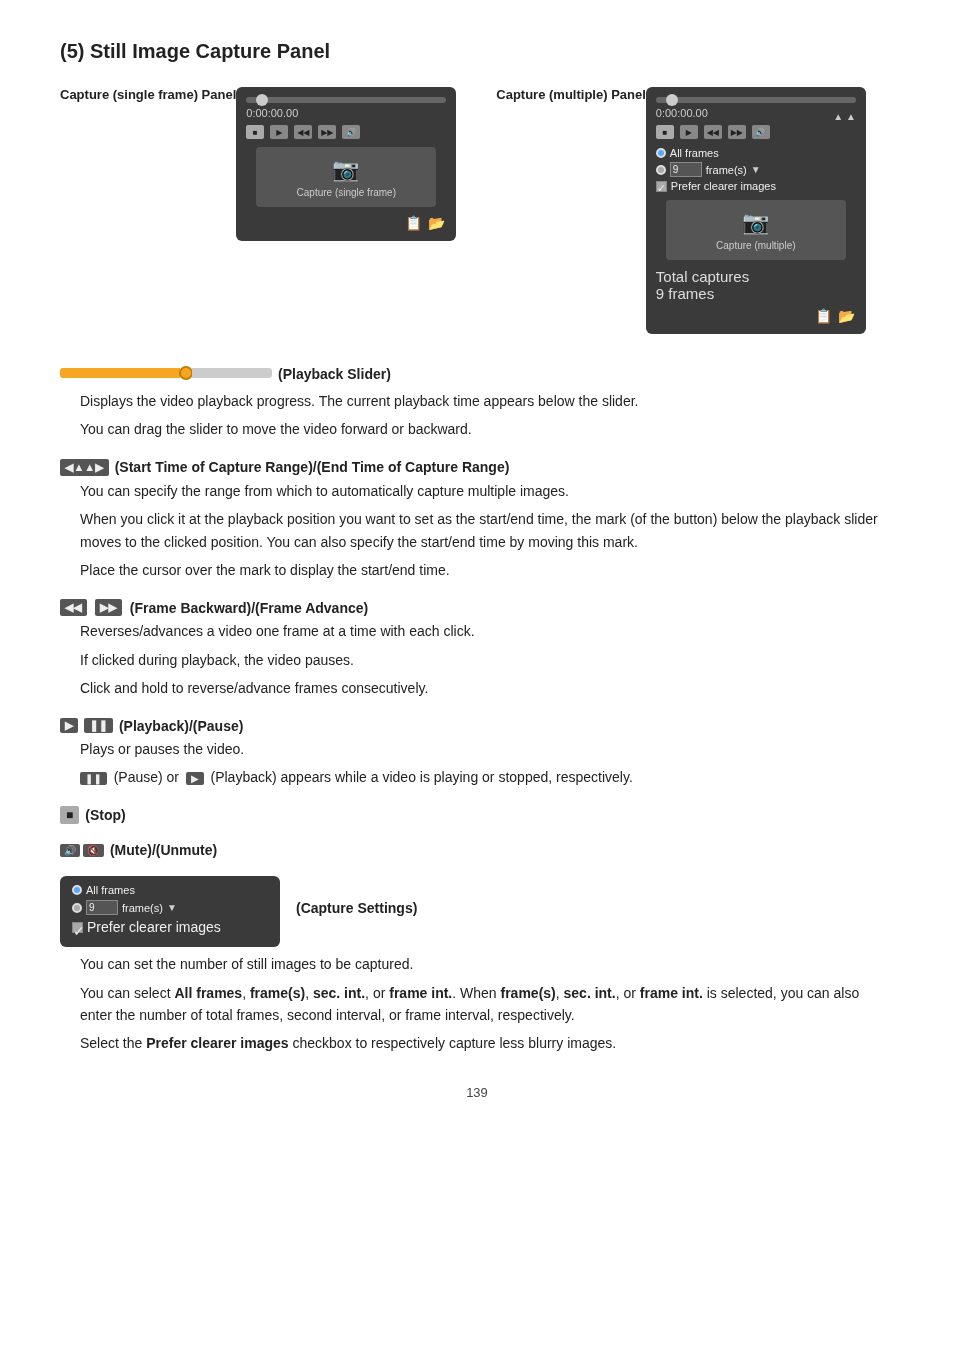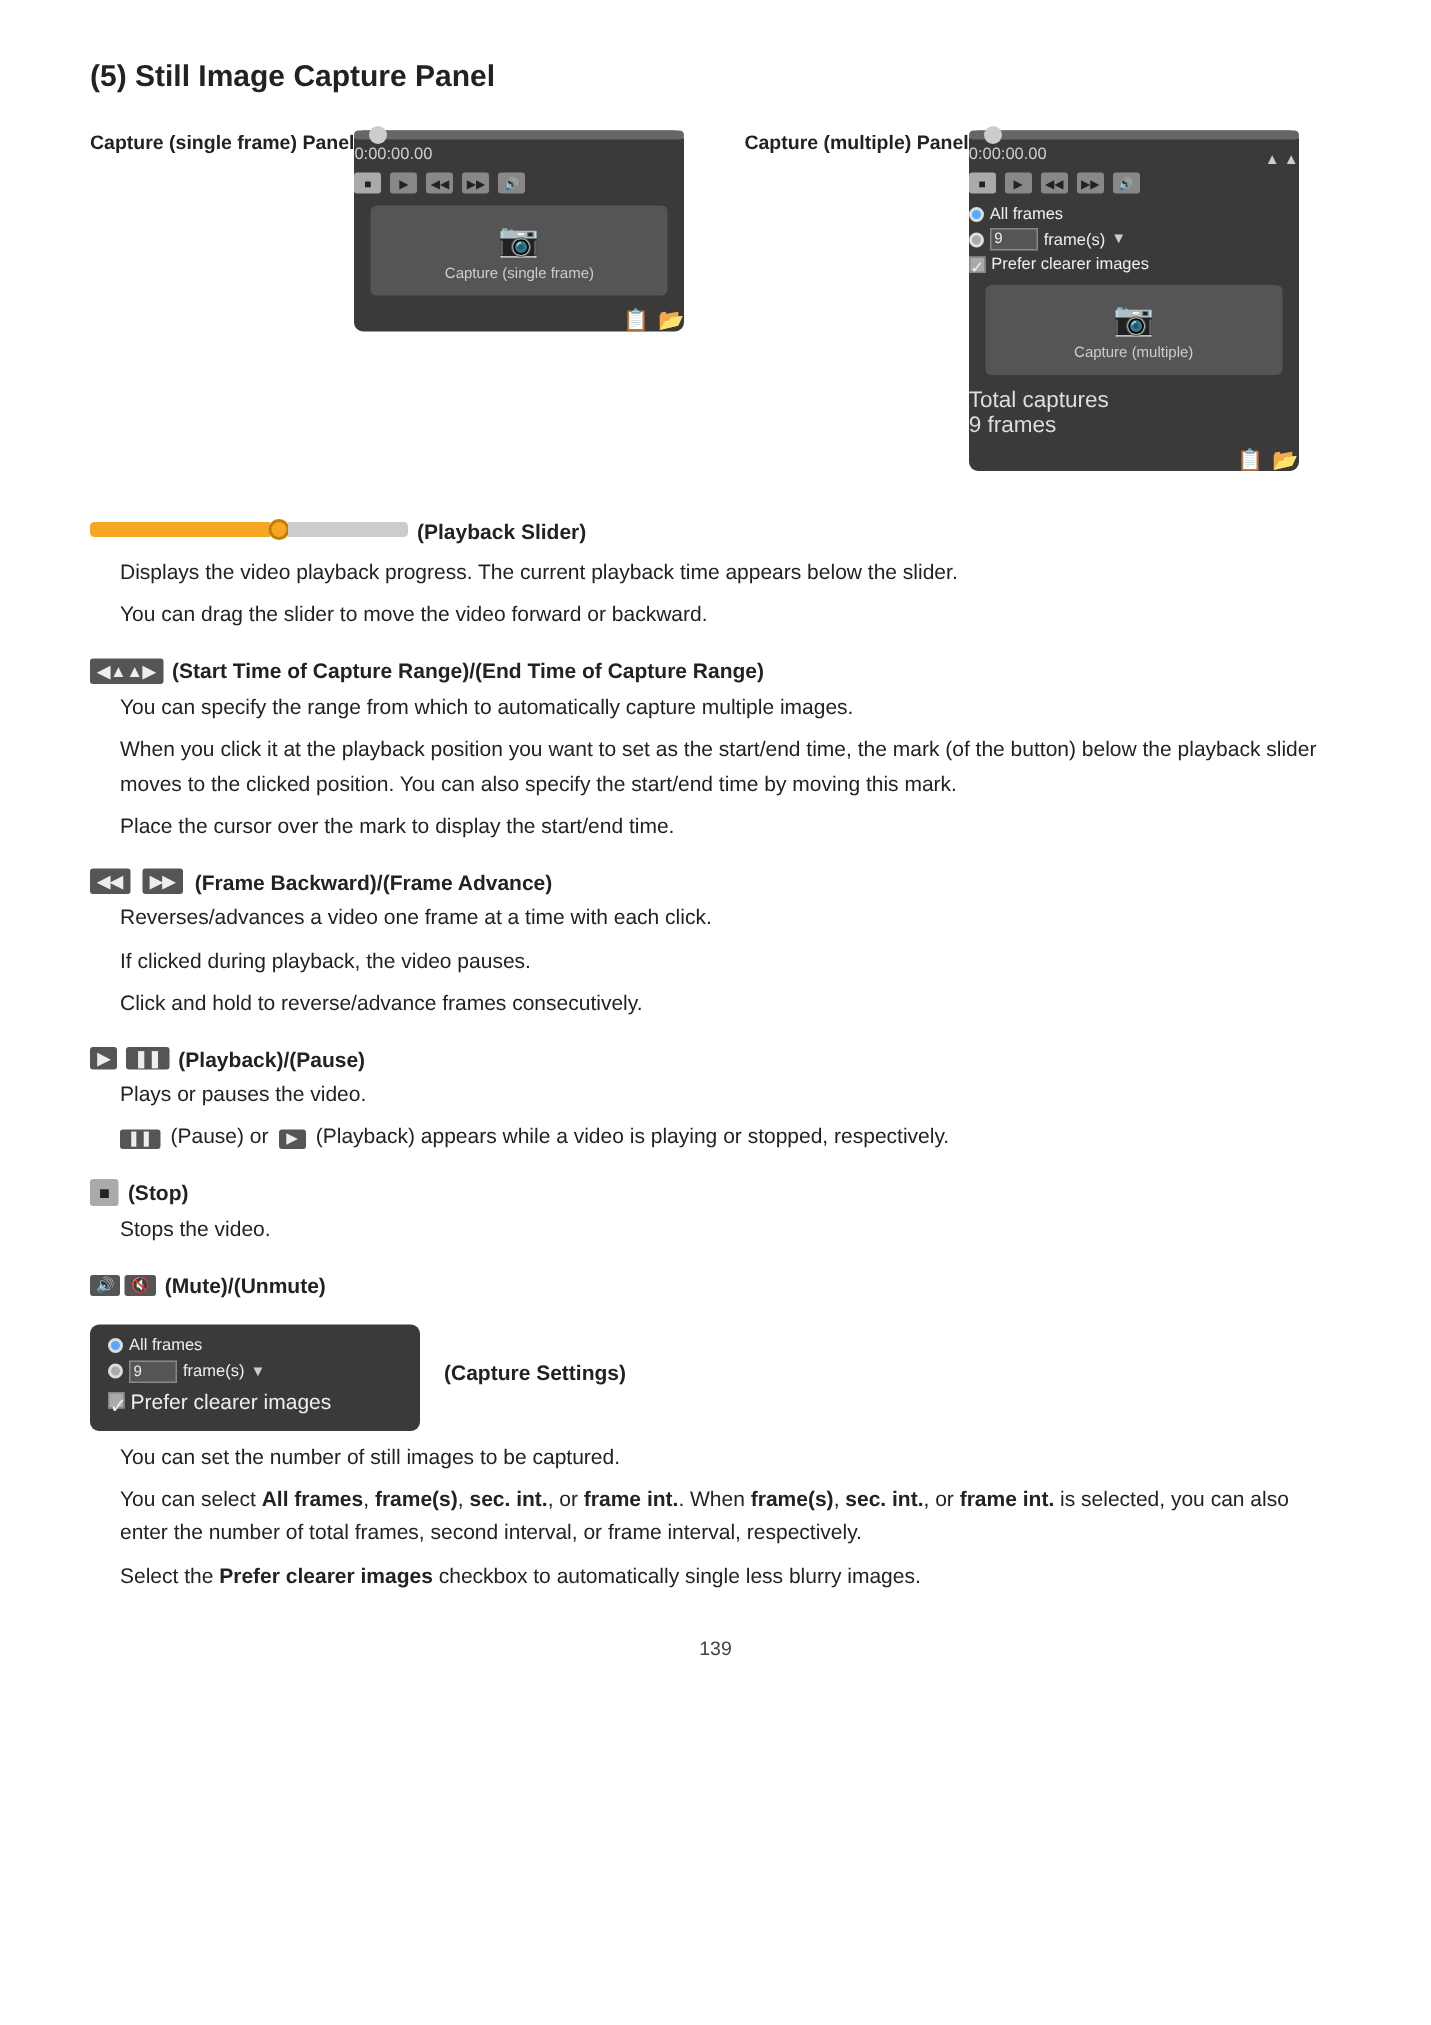--- a/index.html
+++ b/index.html
@@ -37,20 +37,21 @@
     }
 
     .panel-label span {
       font-weight: bold;
     }
 
     .panel-ui {
       background: #3a3a3a;
       border-radius: 6px;
       width: 220px;
+      padding: 10px;
       color: #eee;
     }
 
     .panel-ui .slider-track {
       background: #666;
       height: 6px;
       border-radius: 3px;
       position: relative;
       margin-bottom: 4px;
     }
@@ -458,23 +459,20 @@
       <span>(Playback) appears while a video is playing or stopped, respectively.</span>
     </p>
   </div>
 </div>
 
 <div class="section">
   <div class="feature-heading">
     <span class="icon-stop-btn" style="background:#aaa;color:#222;font-size:12px;padding:2px 6px;">■</span>
     <span>(Stop)</span>
   </div>
-  <div class="feature-text">
-    <p>Stops the video.</p>
-  </div>
 </div>
 
 <div class="section">
   <div class="feature-heading">
     <span class="icon-mute">
       <span class="mute-btn">🔊</span>
       <span class="mute-btn">🔇</span>
     </span>
     <span>(Mute)/(Unmute)</span>
   </div>
@@ -504,18 +502,18 @@
     </div>
   </div>
   <div class="feature-text">
     <p>You can set the number of still images to be captured.</p>
     <p>
       You can select <b>All frames</b>, <b>frame(s)</b>, <b>sec. int.</b>, or <b>frame int.</b>. When <b>frame(s)</b>, <b>sec. int.</b>, or <b>frame int.</b> is selected, you can also enter the number of total frames, second interval, or frame interval, respectively.
     </p>
     <p>
       <span>Select the</span>
       <b>Prefer clearer images</b>
-      <span>checkbox to automatically single less blurry images.</span>
+      <span>checkbox to respectively capture less blurry images.</span>
     </p>
   </div>
 </div>
 
 <div class="page-number">139</div>
 
 </body></html>

